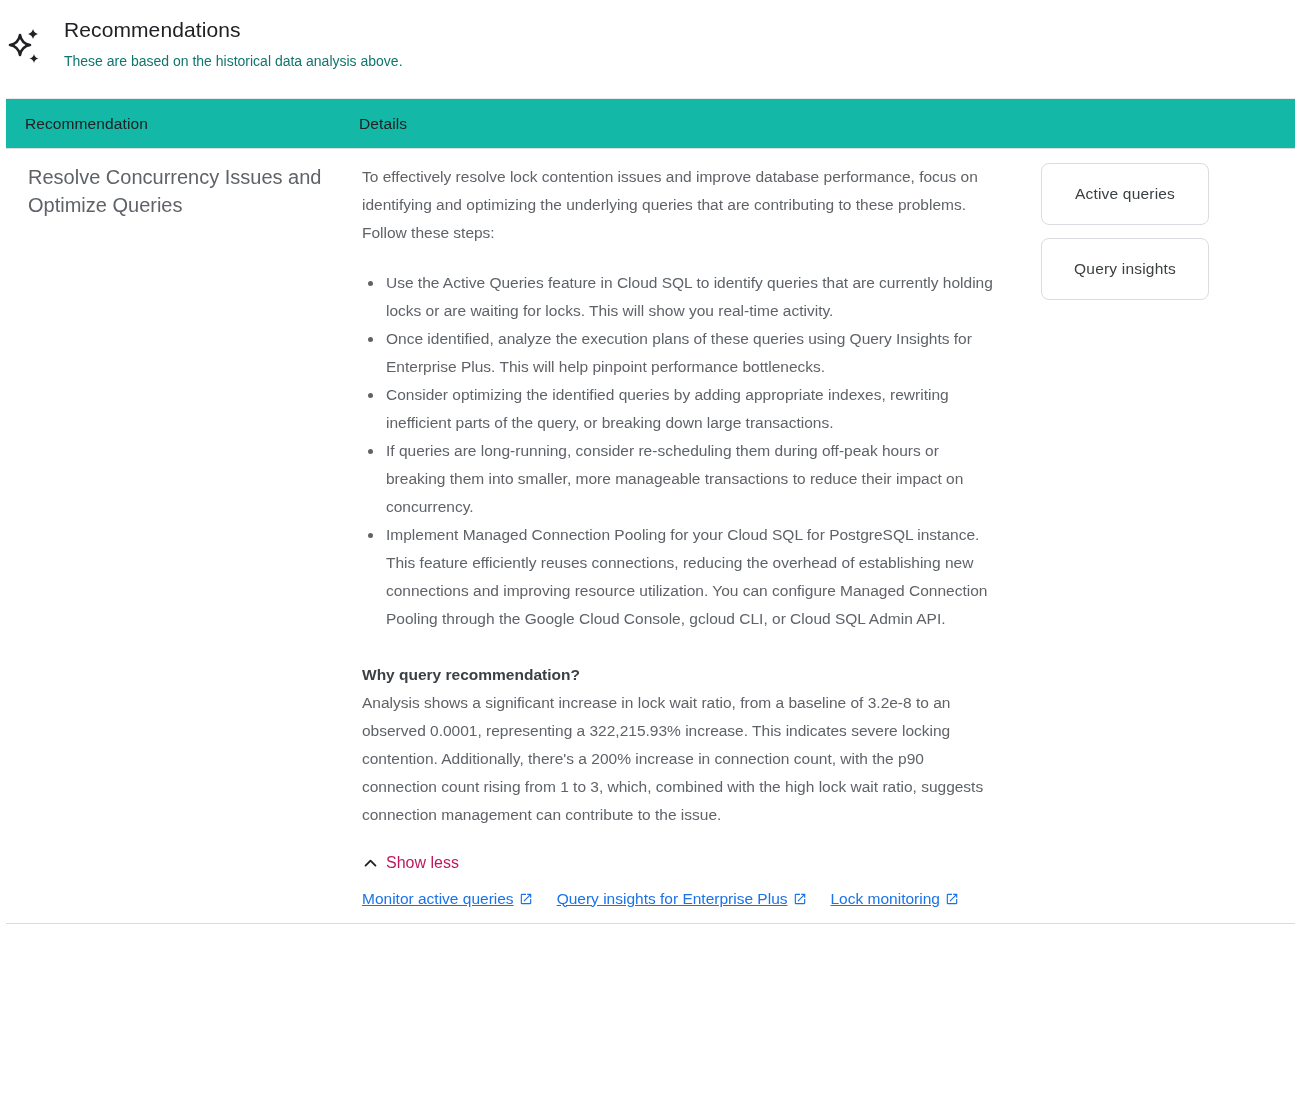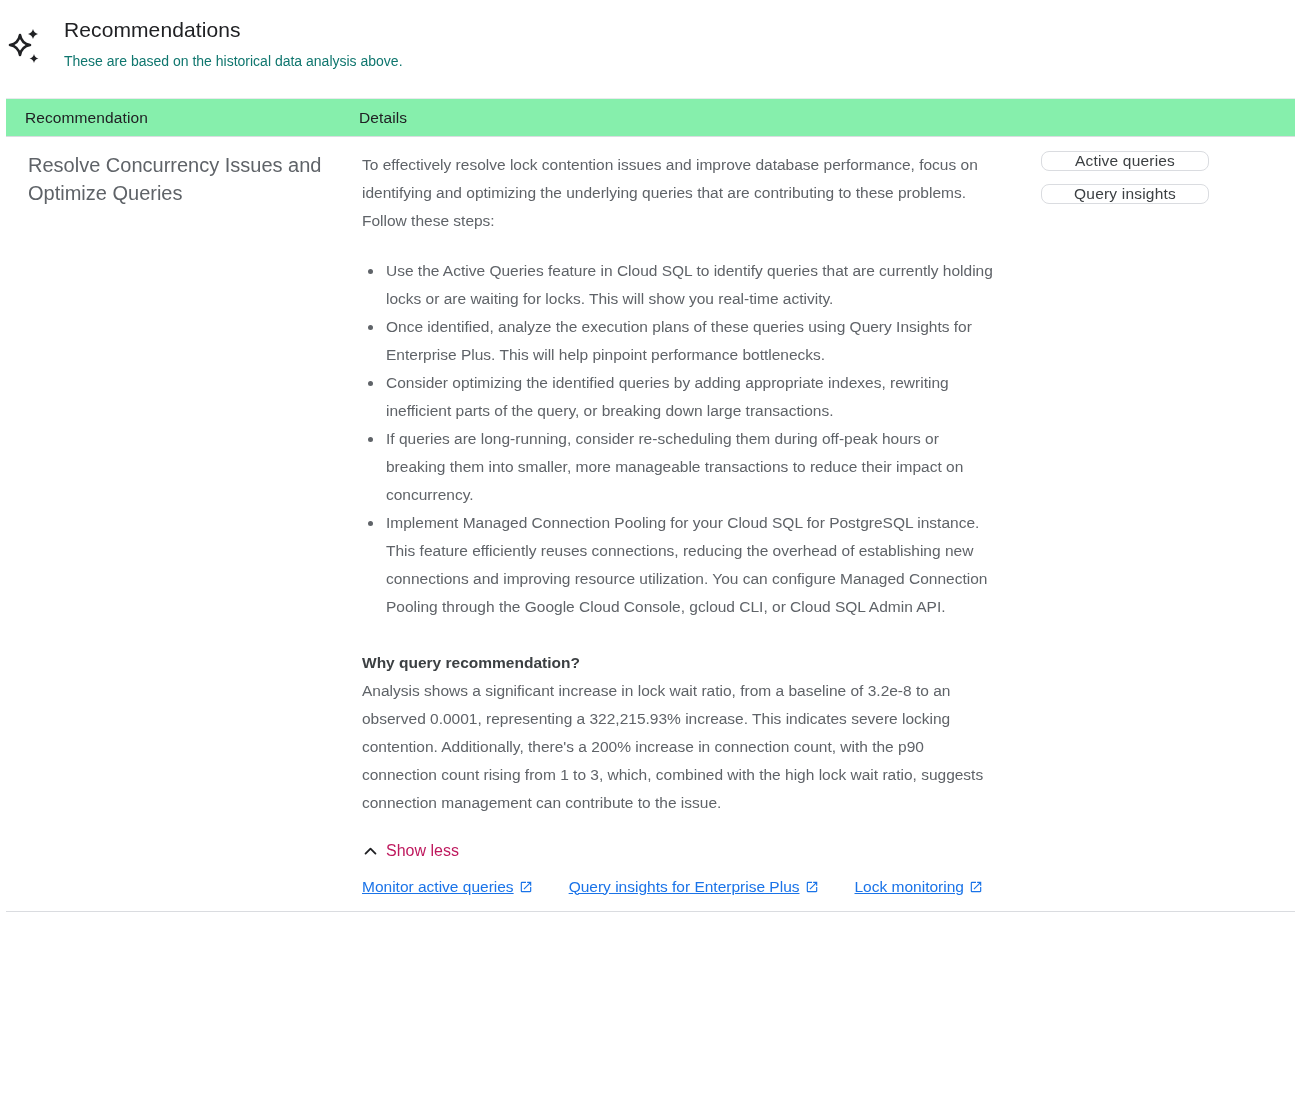--- a/index.html
+++ b/index.html
@@ -38,24 +38,24 @@
   }
 
   
   .rec-table { margin: 26px 0 0 6px; }
   .tbl-grid {
     display: grid;
     grid-template-columns: 334px 645px 1fr;
     padding-left: 22px;
   }
   .tbl-head {
-    background: #86efac;
+    background: #14b8a6;
     border-top: 1px solid #e8eaed;
     border-bottom: 1px solid #dadce0;
-    height: 39px;
+    height: 51px;
     align-items: center;
     padding-left: 19px;
   }
   .tbl-head .col-label {
     font-size: 15.5px;
     font-weight: 500;
     color: #202124;
     letter-spacing: 0.1px;
   }
   .tbl-row {
@@ -98,21 +98,21 @@
     color: #be185d;
     font-size: 16px;
     font-weight: 500;
   }
   .show-less svg { display: block; }
 
   .links-row {
     margin-top: 4px;
     display: flex;
     flex-wrap: wrap;
-    column-gap: 36px;
+    column-gap: 24px;
     max-width: 640px;
     line-height: 28px;
   }
   .ext-link {
     color: #1a73e8;
     text-decoration: underline;
     font-size: 15.5px;
     display: inline-flex;
     align-items: center;
     gap: 5px;
@@ -122,21 +122,21 @@
   .ext-link svg { display: block; flex: 0 0 auto; }
 
   
   .cell-actions { padding-left: 34px; }
   .action-btn {
     display: block;
     min-width: 168px;
     background: #ffffff;
     border: 1px solid #dadce0;
     border-radius: 8px;
-    padding: 0 16px;
+    padding: 21px 16px;
     font-family: "Liberation Sans", sans-serif;
     font-size: 15.5px;
     font-weight: 500;
     letter-spacing: 0.2px;
     color: #3c4043;
     text-align: center;
     cursor: pointer;
     margin-bottom: 13px;
   }
 </style>

